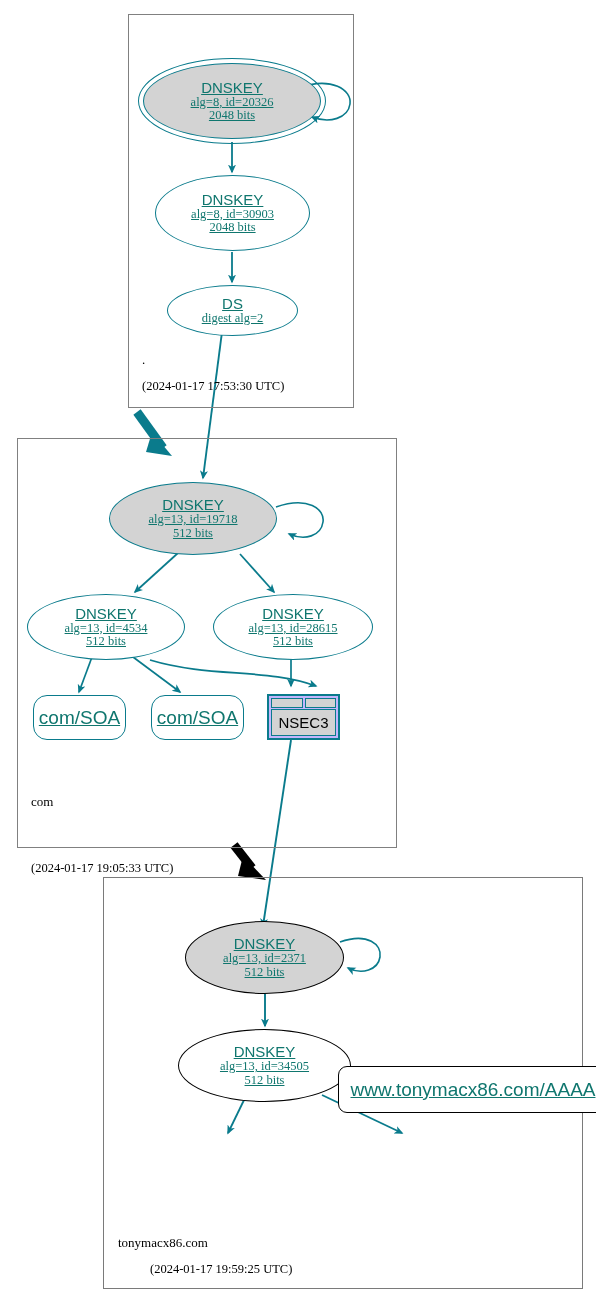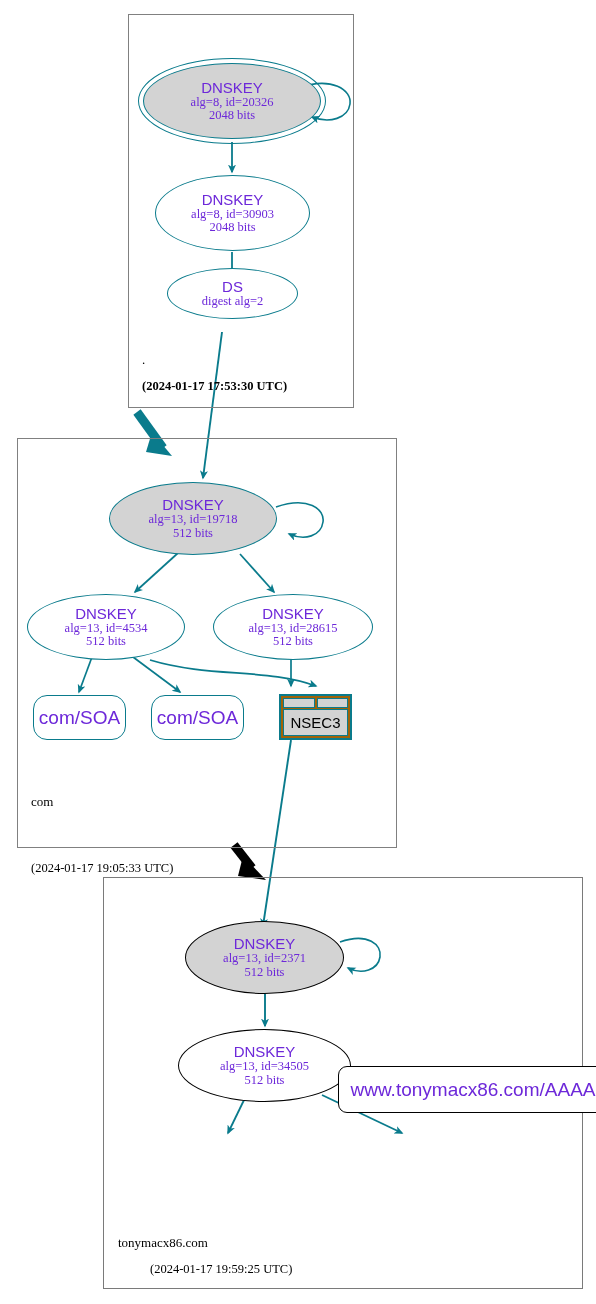--- a/index.html
+++ b/index.html
@@ -28,21 +28,22 @@
   .zone-name{font-size:13px;}
   .zone-time{font-size:12.5px;}
 
   
   .node{
     position:absolute;
     display:flex;flex-direction:column;
     align-items:center;justify-content:center;
     box-sizing:border-box;
     text-align:center;
-    color:#6d28d9;
+    color:#0f766e;
+    text-decoration:underline;
   }
   .ellipse{border-radius:50%;}
   .teal-stroke{border:1.6px solid #0a7b8c;}
   .black-stroke{border:1.8px solid #000000;}
   .fill-gray{background:#d3d3d3;}
   .fill-white{background:#ffffff;}
 
   .node .title{
     font-family:"Liberation Sans", sans-serif;
     font-size:15px;line-height:16px;
@@ -70,23 +71,23 @@
     font-family:"Liberation Sans", sans-serif;
     font-size:19px;
     background:#ffffff;
     box-sizing:border-box;
   }
 
   
   .nsec3{
     position:absolute;
     border:2px solid #0a7b8c;
-    background:#a16207;
-    box-sizing:border-box;
-    display:flex;flex-direction:column;margin-left:12px;
+    background:#c4b5fd;
+    box-sizing:border-box;
+    display:flex;flex-direction:column;
   }
   .nsec3 .top-row{
     display:flex;height:12px;width:100%;
     box-sizing:border-box;
     padding:2px 2px 0 2px;
     gap:2px;
   }
   .nsec3 .cell{
     flex:1;background:#d3d3d3;border:1px solid #0a7b8c;
     box-sizing:border-box;
@@ -150,36 +151,36 @@
 
     <path d="M265,994 L265,1026" fill="none" stroke="#0a7b8c" stroke-width="1.9" marker-end="url(#ah-teal)"></path>
 
     <path d="M245,1098 L228,1133" fill="none" stroke="#0a7b8c" stroke-width="1.8" marker-end="url(#ah-teal)"></path>
 
     <path d="M322,1095 L402,1133" fill="none" stroke="#0a7b8c" stroke-width="1.8" marker-end="url(#ah-teal)"></path>
   </svg>
 
   <div class="zone-box" style="left:128px;top:14px;width:226px;height:394px;"></div>
   <div class="zone-caption zone-name" style="left:142px;top:352px;">.</div>
-  <div class="zone-caption zone-time" style="left:142px;top:379px;font-weight:bold;">(2024-01-17 17:53:30 UTC)</div>
+  <div class="zone-caption zone-time" style="left:142px;top:379px;">(2024-01-17 17:53:30 UTC)</div>
 
   <div class="dbl-outer" style="left:138px;top:58px;width:188px;height:86px;"></div>
   <div class="node ellipse teal-stroke fill-gray" style="left:143px;top:63px;width:178px;height:76px;">
     <div class="title">DNSKEY</div>
     <div class="sub">alg=8, id=20326</div>
     <div class="sub">2048 bits</div>
   </div>
 
   <div class="node ellipse teal-stroke fill-white" style="left:155px;top:175px;width:155px;height:76px;">
     <div class="title">DNSKEY</div>
     <div class="sub">alg=8, id=30903</div>
     <div class="sub">2048 bits</div>
   </div>
 
-  <div class="node ellipse teal-stroke fill-white" style="left:167px;top:268px;width:131px;height:51px;">
+  <div class="node ellipse teal-stroke fill-white" style="left:167px;top:285px;width:131px;height:51px;">
     <div class="title">DS</div>
     <div class="sub">digest alg=2</div>
   </div>
 
   <div class="zone-box" style="left:17px;top:438px;width:380px;height:410px;"></div>
   <div class="zone-caption zone-name" style="left:31px;top:794px;">com</div>
   <div class="zone-caption zone-time" style="left:31px;top:821px;margin-top:40px;">(2024-01-17 19:05:33 UTC)</div>
 
   <div class="node ellipse teal-stroke fill-gray" style="left:109px;top:482px;width:168px;height:73px;">
     <div class="title">DNSKEY</div>

